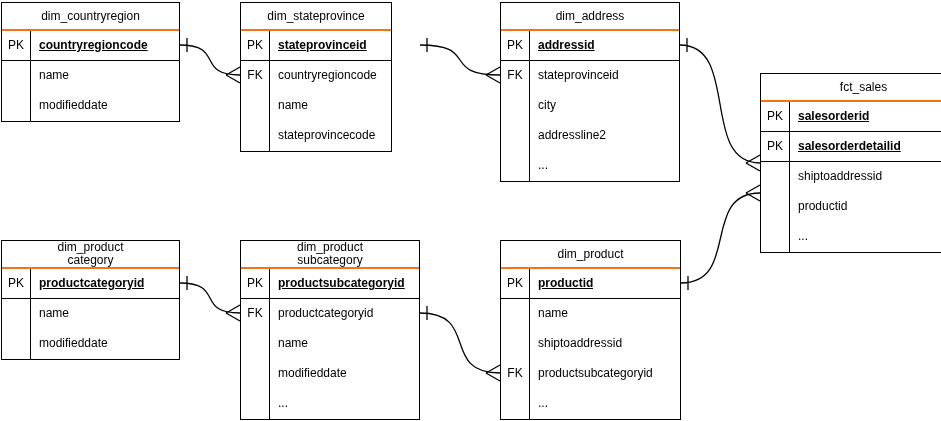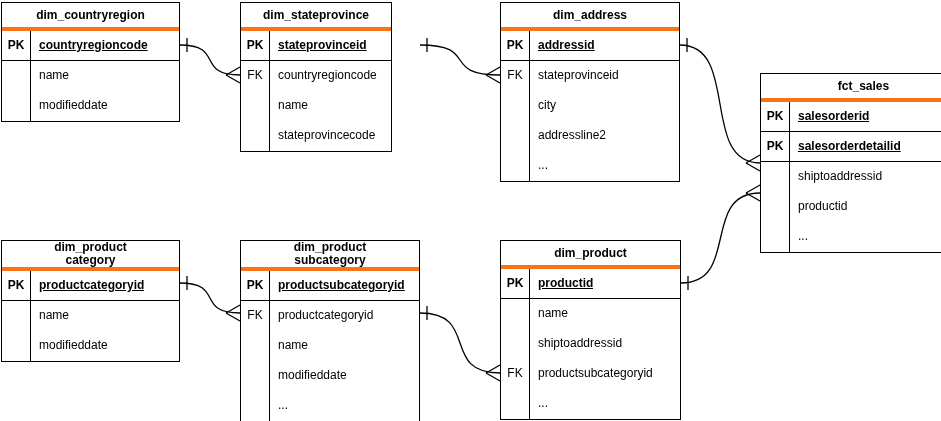--- a/index.html
+++ b/index.html
@@ -13,48 +13,48 @@
     overflow: hidden;
   }
   .entity {
     position: absolute;
     background: #ffffff;
     border: 1px solid #000000;
     box-sizing: border-box;
   }
   .entity-title {
     min-height: 28px;
-    border-bottom: 4px solid #f97316;
+    border-bottom: 2px solid #f97316;
     box-sizing: border-box;
     display: flex;
     flex-direction: column;
     justify-content: center;
     align-items: center;
-    font-weight: bold;
+    font-weight: normal;
     font-size: 12px;
     line-height: 13px;
     text-align: center;
   }
   .row {
     display: flex;
     height: 30px;
     box-sizing: border-box;
     font-size: 12px;
     line-height: 29px;
     align-items: stretch;
   }
   .row.pk-row { border-bottom: 1px solid #000000; }
   .key {
     width: 29px;
     flex: 0 0 29px;
     border-right: 1px solid #000000;
     box-sizing: border-box;
     text-align: center;
   }
-  .key.bold { font-weight: bold; }
+  .key.bold { font-weight: normal; }
   .field {
     padding-left: 8px;
     white-space: nowrap;
     overflow: hidden;
   }
   .field.pk-name {
     font-weight: bold;
     text-decoration: underline;
   }
   .rel-layer {

